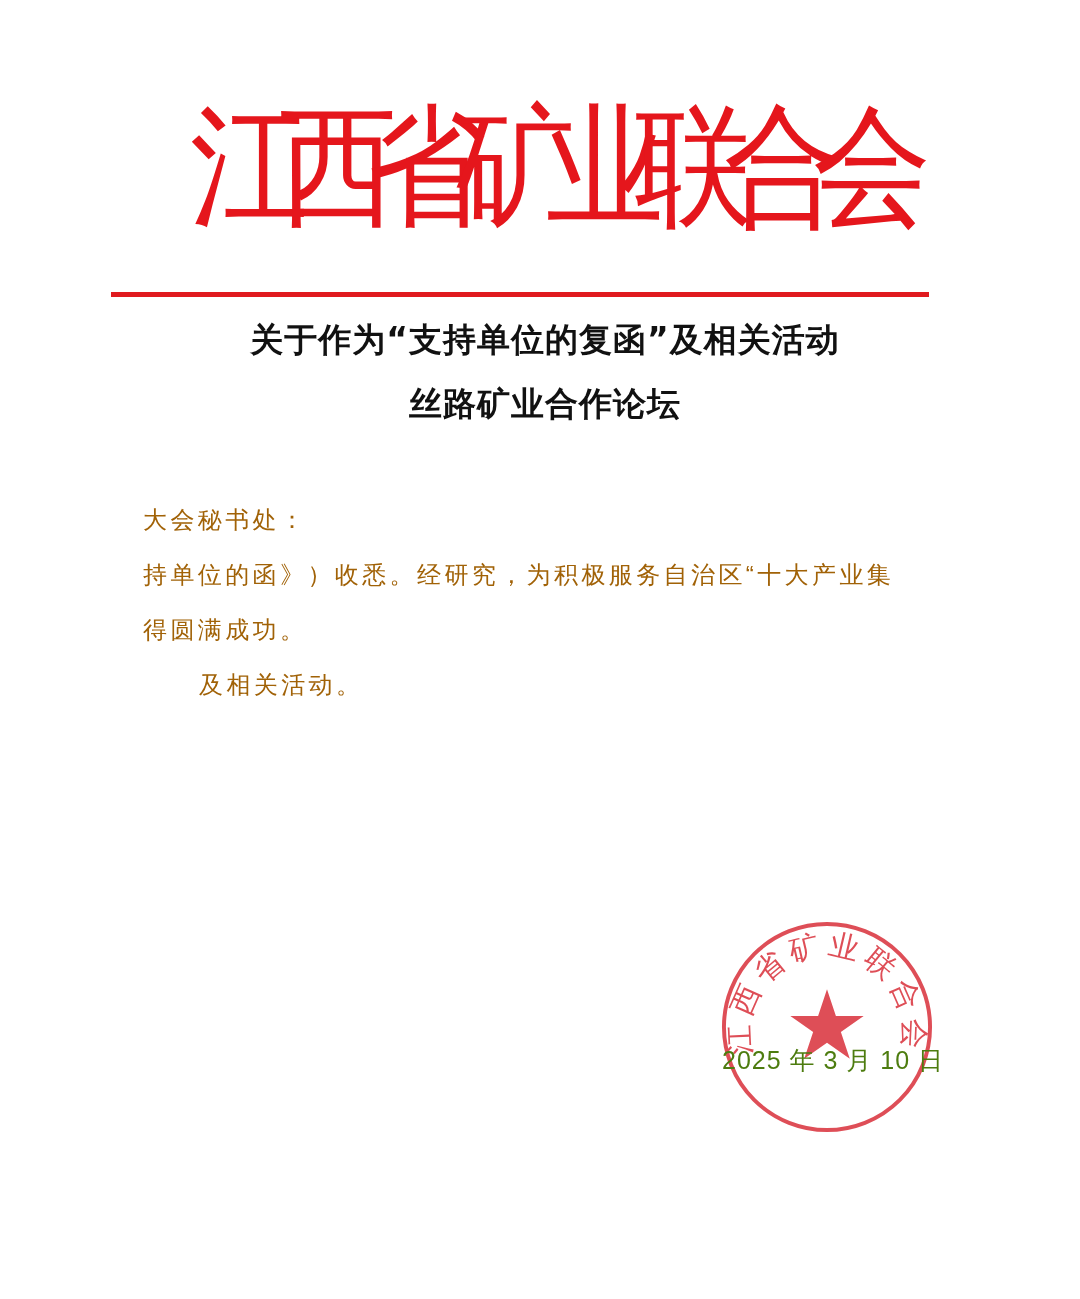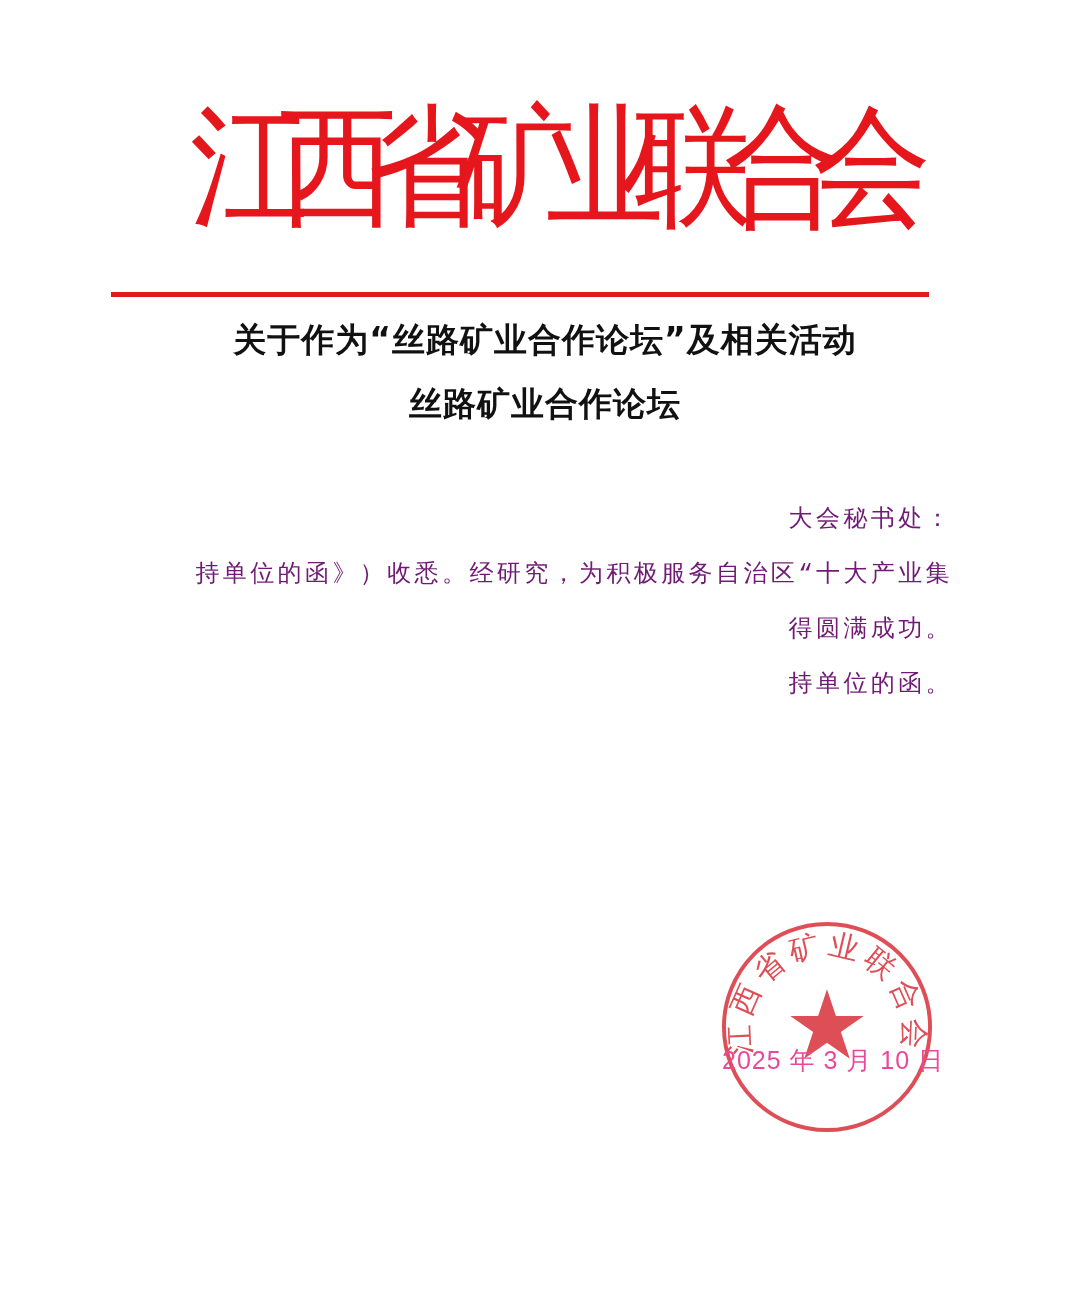--- a/index.html
+++ b/index.html
@@ -14,55 +14,55 @@
     .rule { position: absolute; left: 111px; top: 292px; width: 818px; height: 5px; background: #e01a1f; }
     .title {
       position: absolute; left: 140px; width: 810px; text-align: center;
       font-family: "DejaVu Sans", sans-serif; font-weight: bold; font-size: 33px; color: #111;
       letter-spacing: 1px;
     }
     .title.l1 { top: 318px; }
     .title.l2 { top: 382px; }
     .body-text {
       position: absolute; left: 143px; top: 500px; width: 810px;
-      font-family: Liberation Mono, monospace; font-size: 24px; color: #701a75; text-align: right;
+      font-family: Liberation Sans, sans-serif; font-size: 24px; color: #a16207;
     }
     .line { height: 55px; line-height: 40px; white-space: nowrap; letter-spacing: 3.4px; }
     .indent { padding-left: 56px; }
     .date {
       position: absolute; left: 722px; top: 1044px;
-      font-family: "Liberation Sans", sans-serif; font-size: 25px; color: #ec4899; letter-spacing: 1px;
+      font-family: "Liberation Sans", sans-serif; font-size: 25px; color: #4d7c0f; letter-spacing: 1px;
       z-index: 2;
     }
     .seal { position: absolute; left: 718px; top: 918px; width: 218px; height: 218px; z-index: 1; opacity: 0.85; }
   </style>
 </head>
 <body>
 
 <div class="masthead">
   <span>江</span>
   <span>西</span>
   <span>省</span>
   <span>矿</span>
   <span>业</span>
   <span>联</span>
   <span>合</span>
   <span>会</span>
 </div>
 
 <div class="rule"></div>
 
-<div class="title l1">关于作为“丝路矿业合作论坛”及相关活动</div>
+<div class="title l1">关于作为“支持单位的复函”及相关活动</div>
 <div class="title l2">丝路矿业合作论坛</div>
 
 <div class="body-text">
   <div class="line">大会秘书处：</div>
   <div class="line">持单位的函》）收悉。经研究，为积极服务自治区“十大产业集</div>
   <div class="line">得圆满成功。</div>
-  <div class="line indent">持单位的函。</div>
+  <div class="line indent">及相关活动。</div>
 </div>
 
 <svg class="seal" viewBox="0 0 220 220">
   <defs>
     <path id="sealArc" d="M 40 150 A 78 78 0 1 1 180 150"></path>
   </defs>
   <circle cx="110" cy="110" r="104" fill="none" stroke="#d9303a" stroke-width="4"></circle>
   <text font-family="DejaVu Serif, serif" font-size="30" fill="#d9303a" letter-spacing="6">
     <textPath href="#sealArc" startOffset="50%" text-anchor="middle">江西省矿业联合会</textPath>
   </text>

